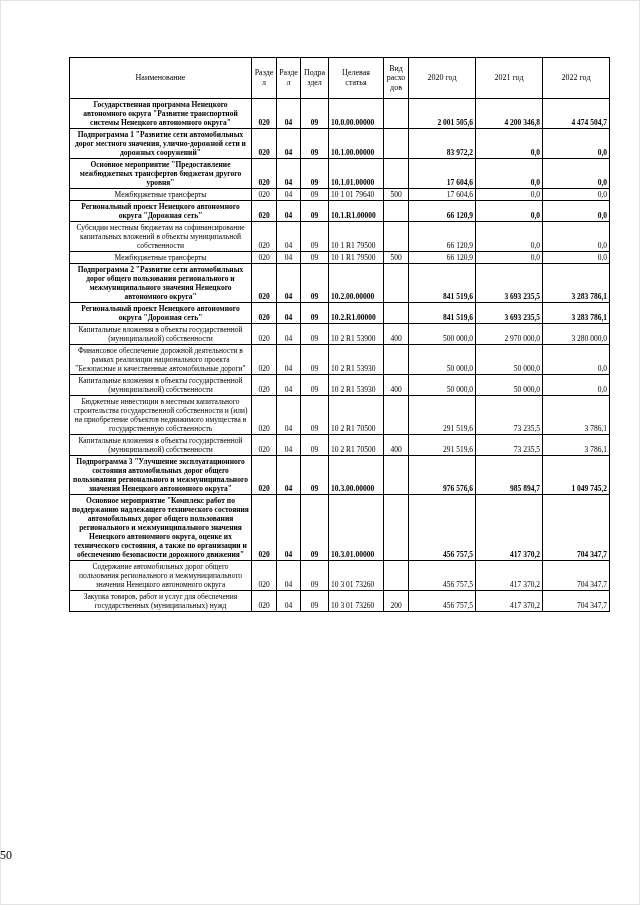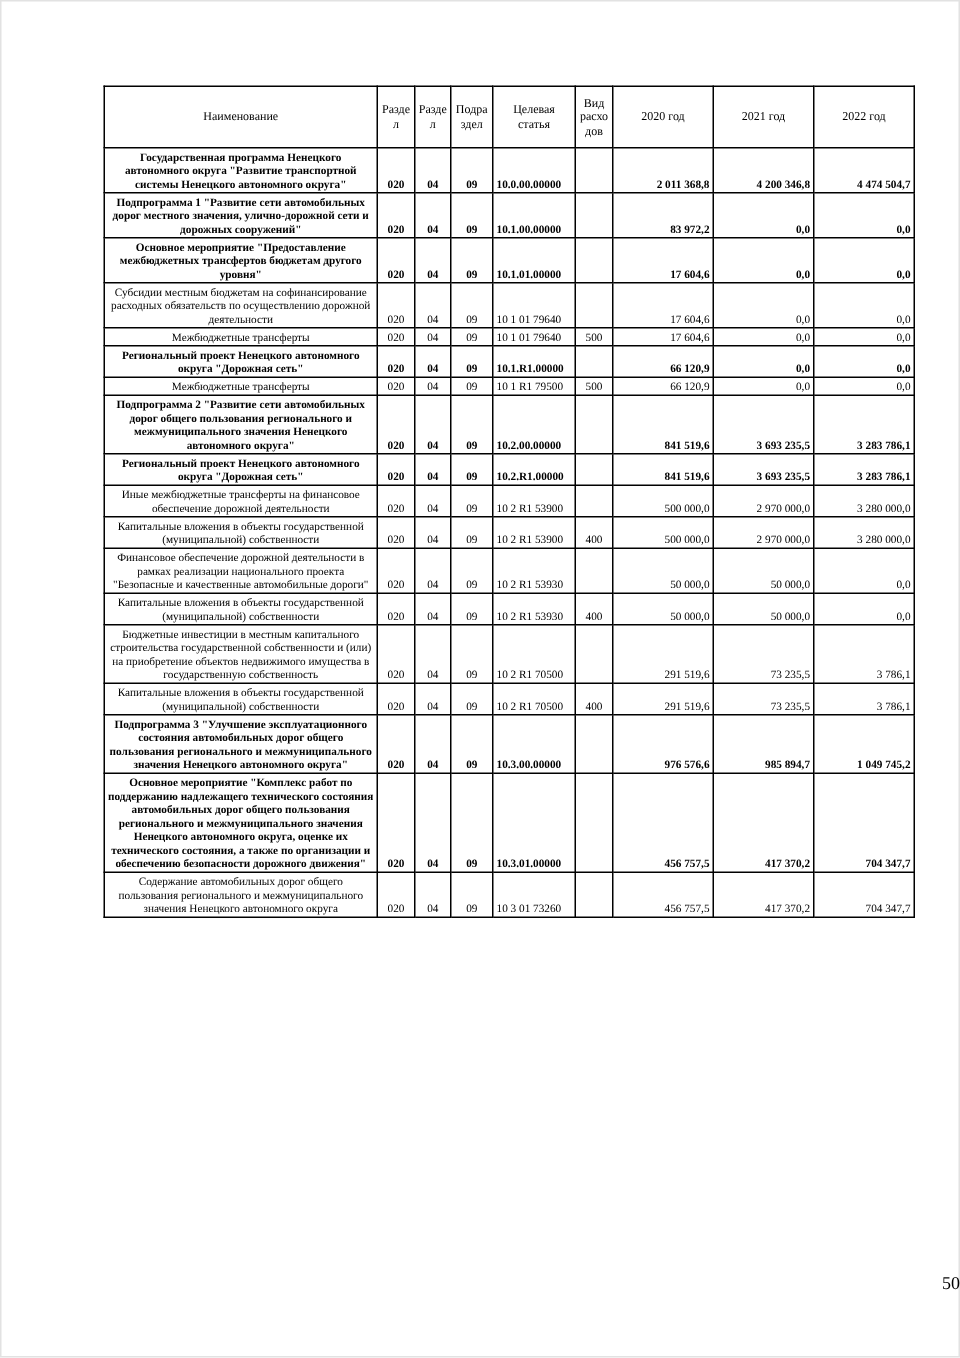--- a/index.html
+++ b/index.html
@@ -57,21 +57,21 @@
     text-align: right;
     vertical-align: bottom;
     padding-right: 2px;
   }
   tr.bold td { font-weight: bold; }
   .page-number {
     position: absolute;
     left: 0;
     right: 0;
     top: 848px;
-    text-align: right;
+    text-align: left;
     font-size: 12px;
   }
 </style>
 </head>
 <body>
 
 <div class="page">
 
   <table class="budget">
     <colgroup>
@@ -99,52 +99,41 @@
       </tr>
     </thead>
     <tbody>
         <tr class="bold">
     <td class="name">Государственная программа Ненецкого автономного округа "Развитие транспортной системы Ненецкого автономного округа"</td>
     <td class="code">020</td>
     <td class="code">04</td>
     <td class="code">09</td>
     <td class="target">10.0.00.00000</td>
     <td class="code"></td>
-    <td class="num">2 011 368,8</td>
+    <td class="num">2 001 505,6</td>
     <td class="num">4 200 346,8</td>
     <td class="num">4 474 504,7</td>
   </tr>
         <tr class="bold">
     <td class="name">Подпрограмма 1 "Развитие сети автомобильных дорог местного значения, улично-дорожной сети и дорожных сооружений"</td>
     <td class="code">020</td>
     <td class="code">04</td>
     <td class="code">09</td>
     <td class="target">10.1.00.00000</td>
     <td class="code"></td>
     <td class="num">83 972,2</td>
     <td class="num">0,0</td>
     <td class="num">0,0</td>
   </tr>
         <tr class="bold">
     <td class="name">Основное мероприятие "Предоставление межбюджетных трансфертов бюджетам другого уровня"</td>
     <td class="code">020</td>
     <td class="code">04</td>
     <td class="code">09</td>
     <td class="target">10.1.01.00000</td>
-    <td class="code"></td>
-    <td class="num">17 604,6</td>
-    <td class="num">0,0</td>
-    <td class="num">0,0</td>
-  </tr>
-        <tr>
-    <td class="name">Субсидии местным бюджетам на софинансирование расходных обязательств по осуществлению дорожной деятельности</td>
-    <td class="code">020</td>
-    <td class="code">04</td>
-    <td class="code">09</td>
-    <td class="target">10 1 01 79640</td>
     <td class="code"></td>
     <td class="num">17 604,6</td>
     <td class="num">0,0</td>
     <td class="num">0,0</td>
   </tr>
         <tr>
     <td class="name">Межбюджетные трансферты</td>
     <td class="code">020</td>
     <td class="code">04</td>
     <td class="code">09</td>
@@ -159,20 +148,31 @@
     <td class="code">020</td>
     <td class="code">04</td>
     <td class="code">09</td>
     <td class="target">10.1.R1.00000</td>
     <td class="code"></td>
     <td class="num">66 120,9</td>
     <td class="num">0,0</td>
     <td class="num">0,0</td>
   </tr>
         <tr>
+    <td class="name">Субсидии местным бюджетам на софинансирование капитальных вложений в объекты муниципальной собственности</td>
+    <td class="code">020</td>
+    <td class="code">04</td>
+    <td class="code">09</td>
+    <td class="target">10 1 R1 79500</td>
+    <td class="code"></td>
+    <td class="num">66 120,9</td>
+    <td class="num">0,0</td>
+    <td class="num">0,0</td>
+  </tr>
+        <tr>
     <td class="name">Межбюджетные трансферты</td>
     <td class="code">020</td>
     <td class="code">04</td>
     <td class="code">09</td>
     <td class="target">10 1 R1 79500</td>
     <td class="code">500</td>
     <td class="num">66 120,9</td>
     <td class="num">0,0</td>
     <td class="num">0,0</td>
   </tr>
@@ -190,31 +190,20 @@
         <tr class="bold">
     <td class="name">Региональный проект Ненецкого автономного округа "Дорожная сеть"</td>
     <td class="code">020</td>
     <td class="code">04</td>
     <td class="code">09</td>
     <td class="target">10.2.R1.00000</td>
     <td class="code"></td>
     <td class="num">841 519,6</td>
     <td class="num">3 693 235,5</td>
     <td class="num">3 283 786,1</td>
-  </tr>
-        <tr>
-    <td class="name">Иные межбюджетные трансферты на финансовое обеспечение дорожной деятельности</td>
-    <td class="code">020</td>
-    <td class="code">04</td>
-    <td class="code">09</td>
-    <td class="target">10 2 R1 53900</td>
-    <td class="code"></td>
-    <td class="num">500 000,0</td>
-    <td class="num">2 970 000,0</td>
-    <td class="num">3 280 000,0</td>
   </tr>
         <tr>
     <td class="name">Капитальные вложения в объекты государственной (муниципальной) собственности</td>
     <td class="code">020</td>
     <td class="code">04</td>
     <td class="code">09</td>
     <td class="target">10 2 R1 53900</td>
     <td class="code">400</td>
     <td class="num">500 000,0</td>
     <td class="num">2 970 000,0</td>
@@ -290,18 +279,29 @@
     <td class="name">Содержание автомобильных дорог общего пользования регионального и межмуниципального значения Ненецкого автономного округа</td>
     <td class="code">020</td>
     <td class="code">04</td>
     <td class="code">09</td>
     <td class="target">10 3 01 73260</td>
     <td class="code"></td>
     <td class="num">456 757,5</td>
     <td class="num">417 370,2</td>
     <td class="num">704 347,7</td>
   </tr>
+        <tr>
+    <td class="name">Закупка товаров, работ и услуг для обеспечения государственных (муниципальных) нужд</td>
+    <td class="code">020</td>
+    <td class="code">04</td>
+    <td class="code">09</td>
+    <td class="target">10 3 01 73260</td>
+    <td class="code">200</td>
+    <td class="num">456 757,5</td>
+    <td class="num">417 370,2</td>
+    <td class="num">704 347,7</td>
+  </tr>
       </tbody>
   </table>
 
   <div class="page-number">50</div>
 
 </div>
 
 </body></html>

